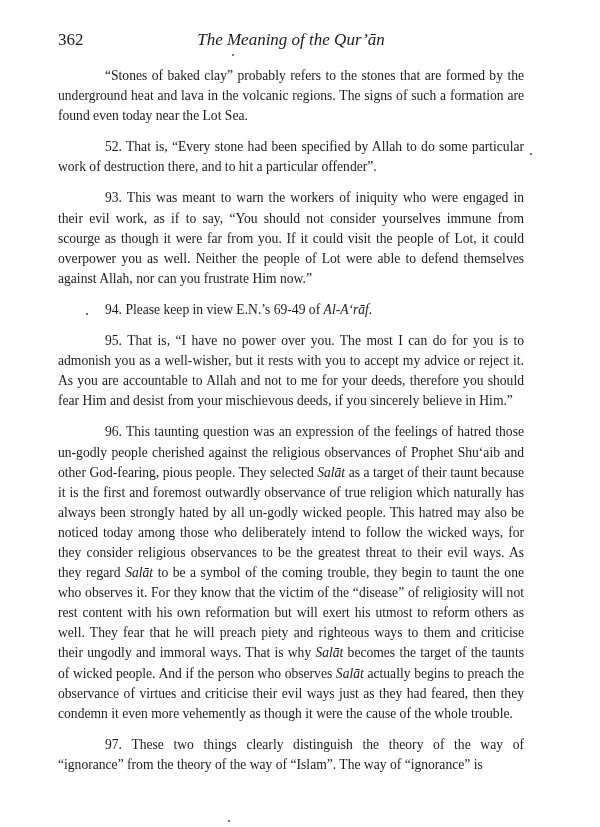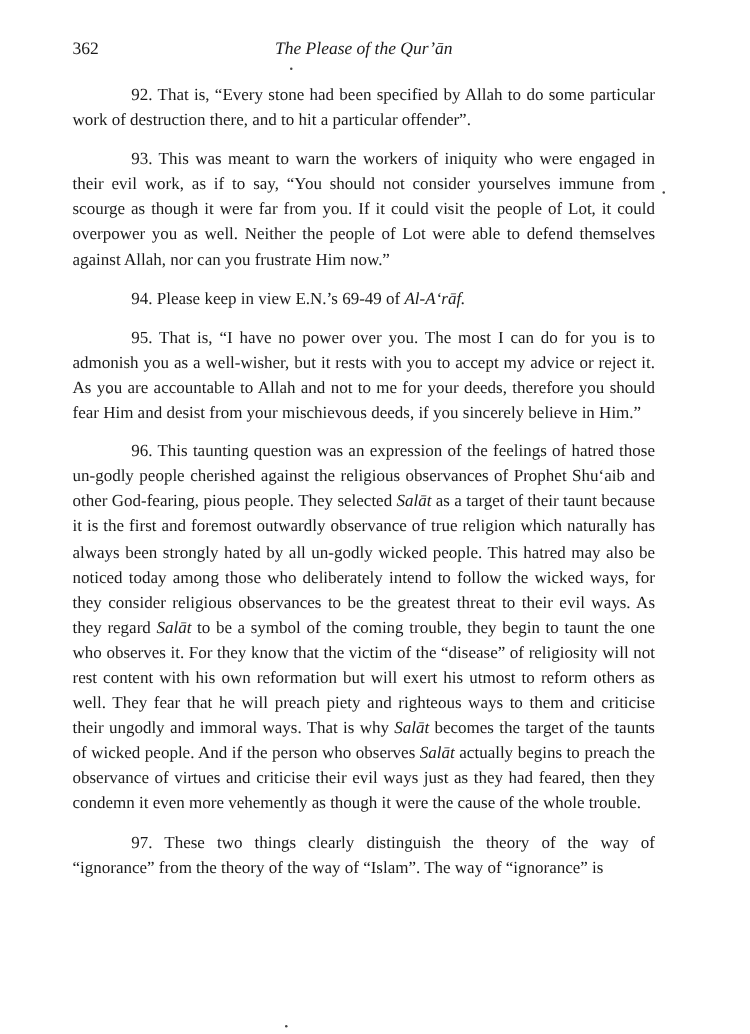--- a/index.html
+++ b/index.html
@@ -2,37 +2,38 @@
 <html><head>
 <meta charset="utf-8">
 <style>
   html, body { margin: 0; padding: 0; background: #ffffff; }
   body { width: 600px; height: 827px; overflow: hidden; position: relative; }
   .page {
     position: absolute; left: 58px; top: 30px; width: 466px;
     font-family: "Liberation Serif", "DejaVu Serif", serif;
     color: #1a1a1a; font-size: 13.6px; line-height: 20.1px;
   }
-  .header { position: relative; height: 22px; margin-bottom: 14px; font-size: 14px; }
+  .header { position: relative; height: 22px; margin-bottom: 14px; font-size: 17px; }
   .page-num { position: absolute; left: 0; top: 0; }
   .running-title { position: absolute; left: 0; right: 0; top: 0; text-align: center; font-style: italic; }
   p { margin: 0 0 11px 0; text-align: justify; text-indent: 47px; }
   i { }
   .speck { position: absolute; width: 2px; height: 2px; background: #444; border-radius: 50%; }
 </style>
 </head>
 <body>
 
 <div class="page">
   <div class="header">
     <span class="page-num">362</span>
-    <span class="running-title">The Please of the Qur’ān</span>
+    <span class="running-title">The Meaning of the Qur’ān</span>
   </div>
   <div id="notes">
-      <p><span>92.  That is, “Every stone had been specified by Allah to do some particular work of destruction there, and to hit a particular offender”.</span></p>
+      <p><span>“Stones  of  baked  clay”  probably refers to the stones that are formed by the  underground  heat  and  lava  in  the  volcanic  regions.  The  signs  of such a formation are found even today near the Lot Sea.</span></p>
+      <p><span>52.  That is, “Every stone had been specified by Allah to do some particular work of destruction there, and to hit a particular offender”.</span></p>
       <p><span>93.   This was meant to warn the workers of iniquity who were engaged in their  evil  work,  as  if to say, “You should not consider yourselves immune from scourge  as though it were far from you. If it could visit the people of Lot, it could overpower  you  as well. Neither the people of Lot were able to defend themselves against Allah, nor can you frustrate Him now.”</span></p>
       <p><span>94. Please keep in view E.N.’s 69-49 of </span><i>Al-A‘rāf.</i></p>
       <p><span>95.  That  is,   “I have no power over you. The most I can do for you is to admonish   you as a well-wisher, but it rests with you to accept my advice or reject it.  As  you  are   accountable to Allah and not to me for your deeds, therefore you should  fear  Him and desist from your mischievous deeds, if you sincerely believe in Him.”</span></p>
       <p><span>96.  This  taunting  question  was  an  expression  of the feelings of hatred those  un-godly  people  cherished  against  the  religious  observances  of Prophet Shu‘aib  and  other  God-fearing,  pious  people. They selected </span><i>Salāt</i><span> as a target of their  taunt  because  it  is  the  first  and  foremost  outwardly  observance  of true religion  which  naturally  has  always  been strongly hated by all un-godly wicked people.  This  hatred  may  also  be  noticed  today  among  those who deliberately intend to follow the wicked ways, for they consider religious observances to be the greatest  threat  to  their  evil  ways.  As  they  regard  </span><i>Salāt</i><span>  to be a symbol of the coming  trouble,  they  begin  to taunt the one who observes it. For they know that the  victim  of  the  “disease”  of  religiosity  will  not  rest  content  with  his own reformation  but  will  exert  his utmost to reform others as well. They fear that he will  preach  piety  and  righteous  ways  to  them  and  criticise  their ungodly and immoral  ways.  That  is  why  </span><i>Salāt</i><span>  becomes  the  target   of the taunts of wicked people.  And  if  the  person  who  observes  </span><i>Salāt</i><span>  actually  begins  to  preach the observance  of  virtues  and  criticise  their  evil ways just as they had feared, then they  condemn  it   even more vehemently as though it were the cause of the whole trouble.</span></p>
       <p><span>97.  These  two  things clearly distinguish the theory of the way of “ignorance”  from  the  theory  of the way of “Islam”. The way of “ignorance” is</span></p>
     </div>
 </div>
 
 <span class="speck" style="left:232px;top:54px;"></span>
 <span class="speck" style="left:86px;top:313px;"></span>

